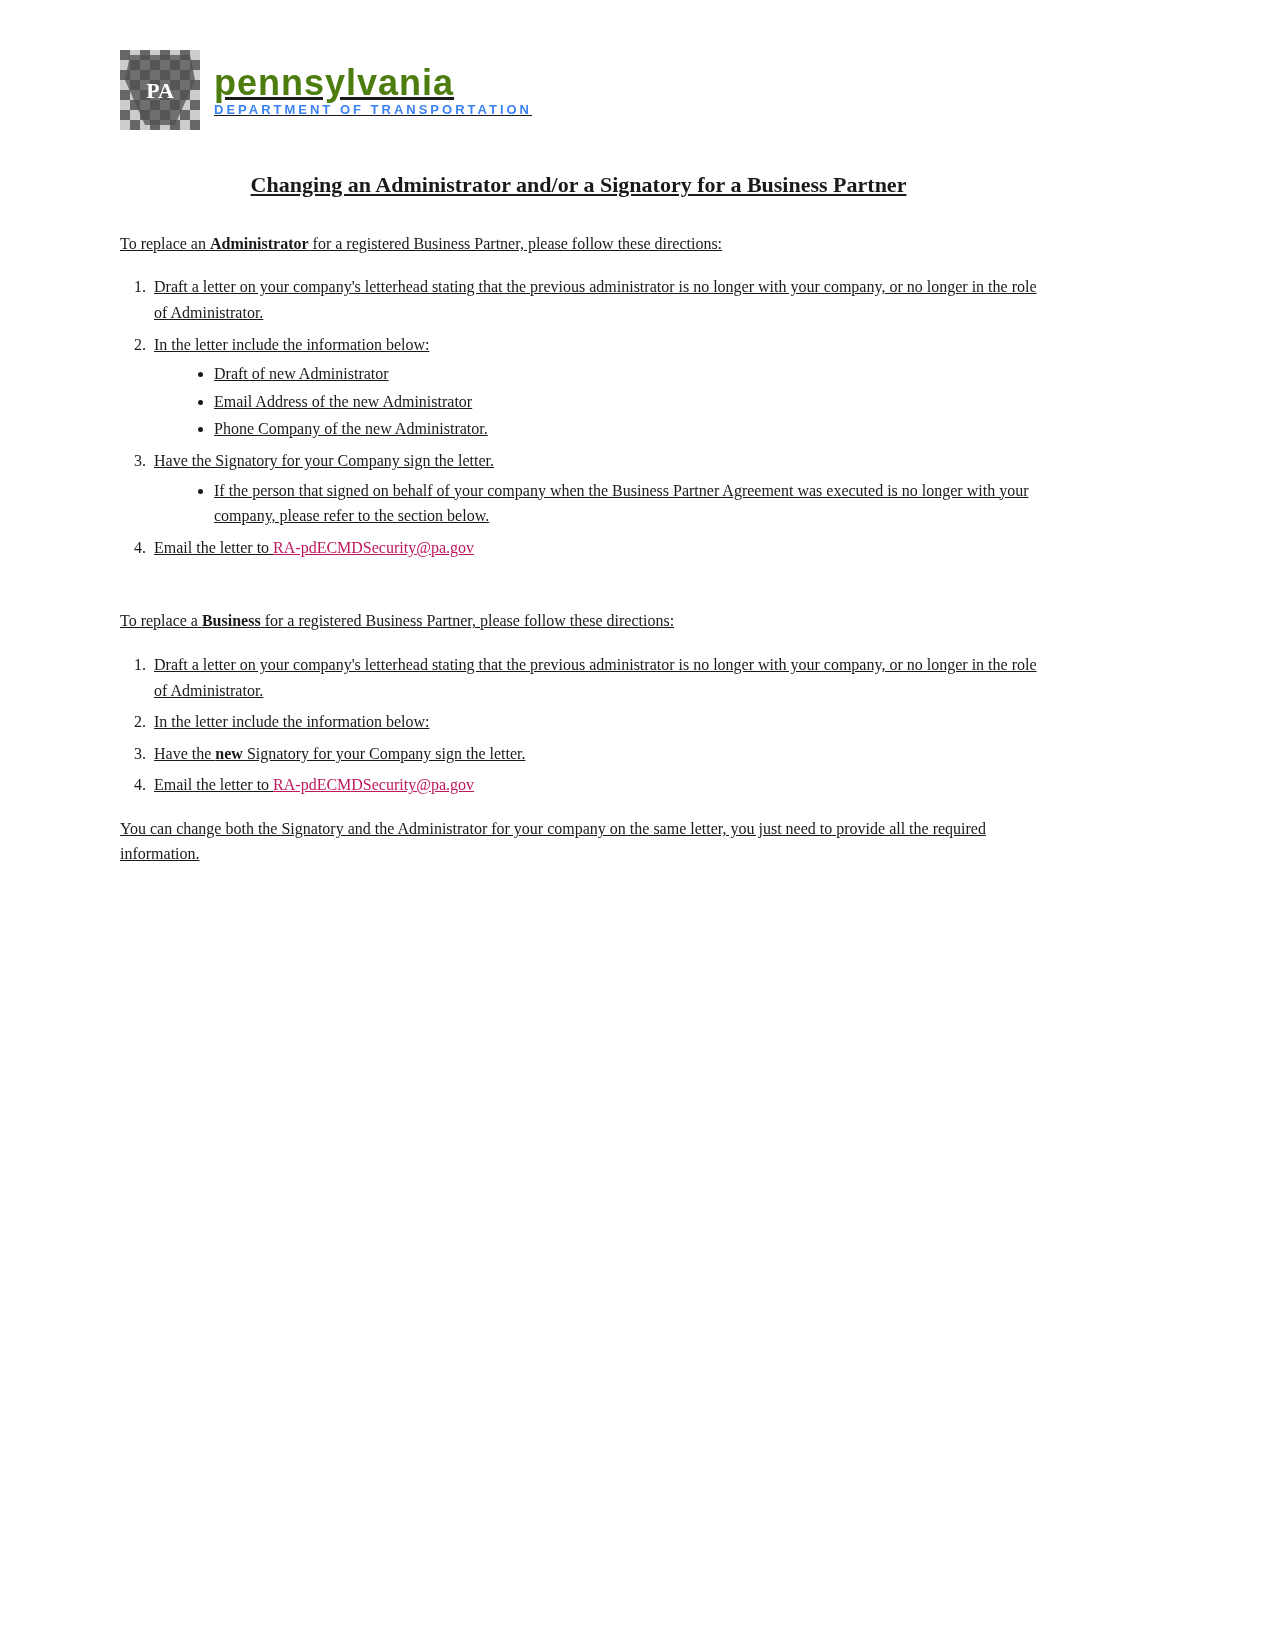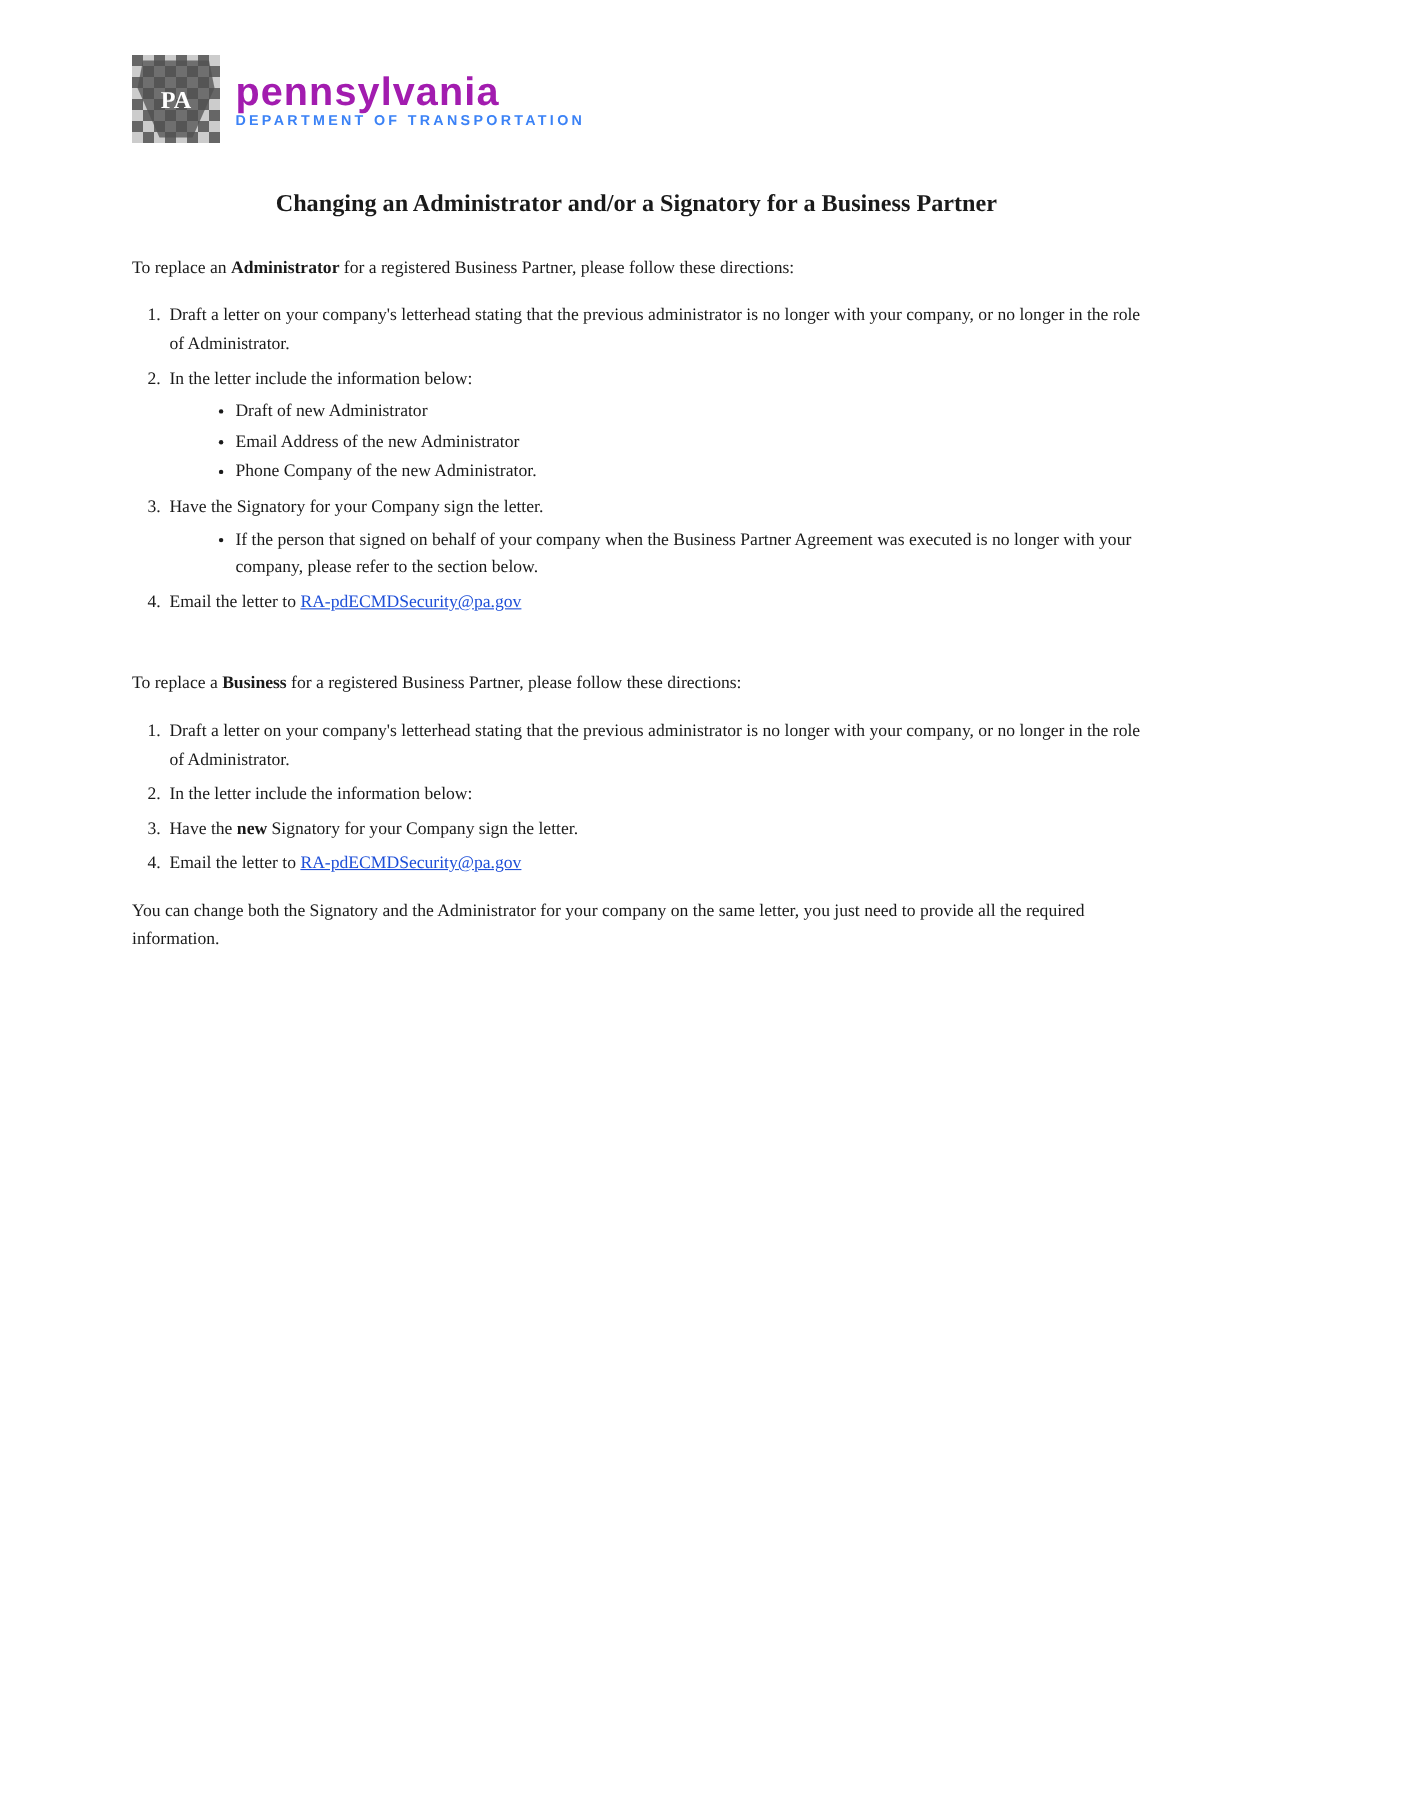--- a/index.html
+++ b/index.html
@@ -15,20 +15,21 @@
       color: #1a1a1a;
       width: 1275px;
       min-height: 1650px;
     }
 
     .page {
       width: 1133px;
       min-height: 1650px;
       background: #ffffff;
       padding: 50px 96px 60px 120px;
+      text-decoration: underline;
     }
 
     
     .logo-container {
       display: flex;
       align-items: center;
       margin-bottom: 40px;
     }
 
     .logo-shield {
@@ -41,21 +42,21 @@
     .logo-text-block {
       display: flex;
       flex-direction: column;
       justify-content: center;
     }
 
     .logo-pennsylvania {
       font-family: Arial, sans-serif;
       font-size: 36px;
       font-weight: 900;
-      color: #a21caf;
+      color: #4d7c0f;
       letter-spacing: 1px;
       line-height: 1.1;
     }
 
     .logo-department {
       font-family: Arial, sans-serif;
       font-size: 13px;
       font-weight: 600;
       color: #3b82f6;
       letter-spacing: 3px;
@@ -104,21 +105,21 @@
     }
 
     ul.bullet-list li {
       font-size: 16px;
       line-height: 1.6;
       margin-bottom: 2px;
     }
 
     
     a.email-link {
-      color: #1d4ed8;
+      color: #be185d;
       text-decoration: underline;
     }
 
     
     .section-spacer {
       height: 30px;
     }
 
     
     .shield-svg {

